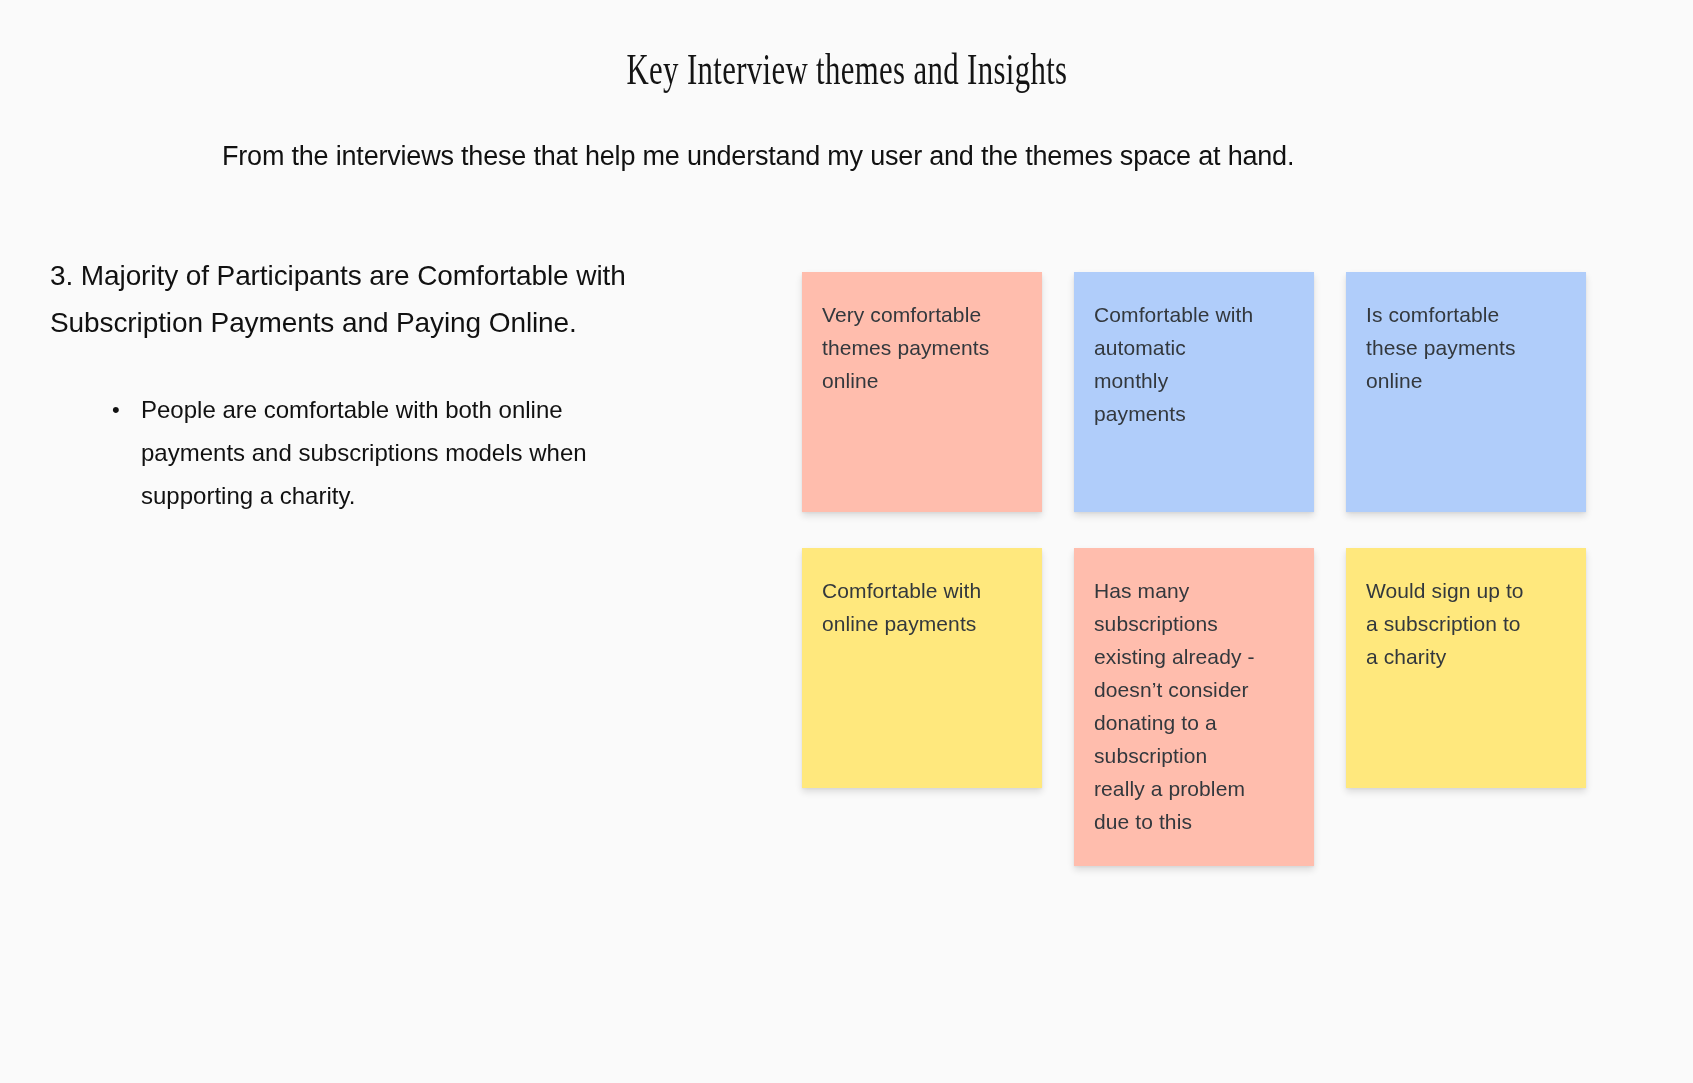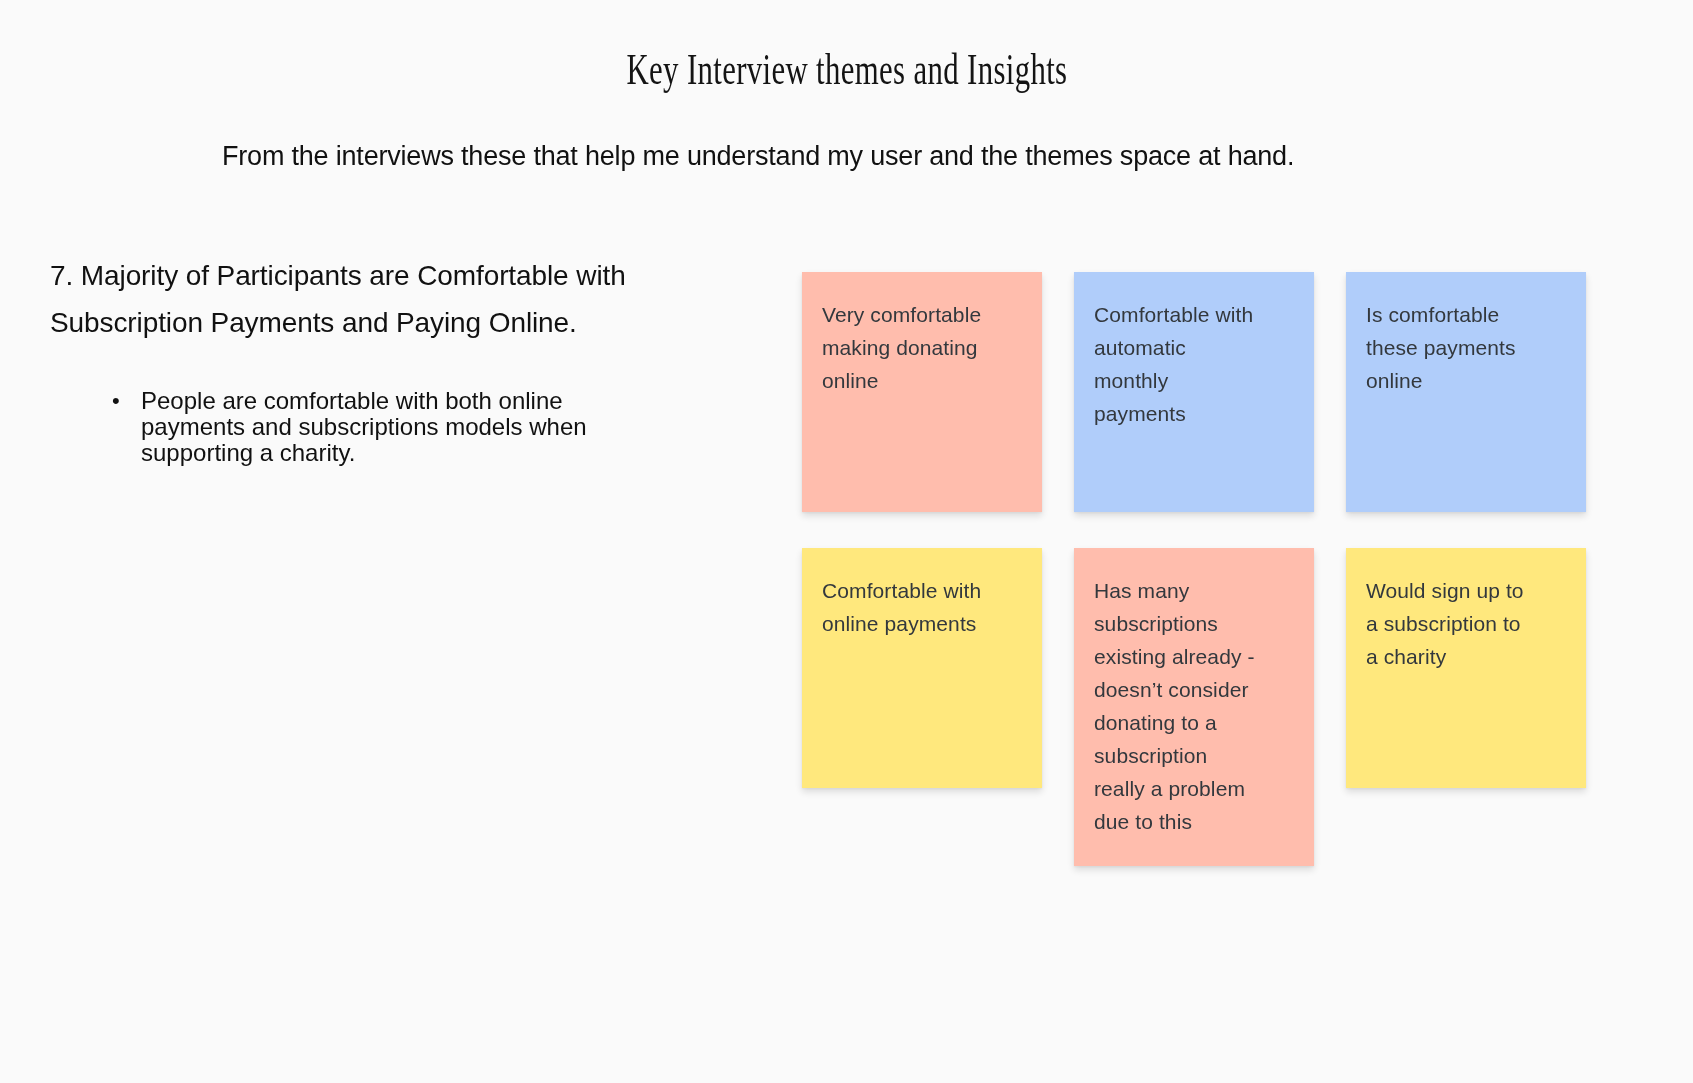--- a/index.html
+++ b/index.html
@@ -65,21 +65,21 @@
     position: absolute;
     left: 110px;
     top: 388px;
     width: 540px;
     list-style: none;
   }
   .insight-bullets li {
     position: relative;
     padding-left: 31px;
     font-size: 24px;
-    line-height: 26px;
+    line-height: 43px;
     color: #111;
     white-space: pre-line;
   }
   .insight-bullets li::before {
     content: "\2022";
     position: absolute;
     left: 2px;
     top: 0;
     font-size: 22px;
     color: #111;
@@ -113,33 +113,33 @@
 <body style="background: rgb(250, 250, 250);">
 
 <div class="board">
 
   <div class="title-wrap">
     <span class="title">Key Interview themes and Insights</span>
   </div>
 
   <div class="subtitle">From the interviews these that help me understand my user and the themes space at hand.</div>
 
-  <div class="insight-heading">7.  Majority of Participants are Comfortable with
+  <div class="insight-heading">3.  Majority of Participants are Comfortable with
 Subscription Payments and Paying Online.</div>
 
   <ul class="insight-bullets">
     <li>People are comfortable with both online
 payments and subscriptions models when
 supporting a charity.</li>
   </ul>
 
   <div class="notes-grid">
       <div class="note" style="background-color: rgb(255, 189, 173);">
         <div class="note-text" style="color: rgb(51, 56, 61);">Very comfortable
-making donating
+themes payments
 online</div>
       </div>
       <div class="note" style="background-color: rgb(176, 205, 250);">
         <div class="note-text" style="color: rgb(51, 56, 61);">Comfortable with
 automatic
 monthly
 payments</div>
       </div>
       <div class="note" style="background-color: rgb(176, 205, 250);">
         <div class="note-text" style="color: rgb(51, 56, 61);">Is comfortable

